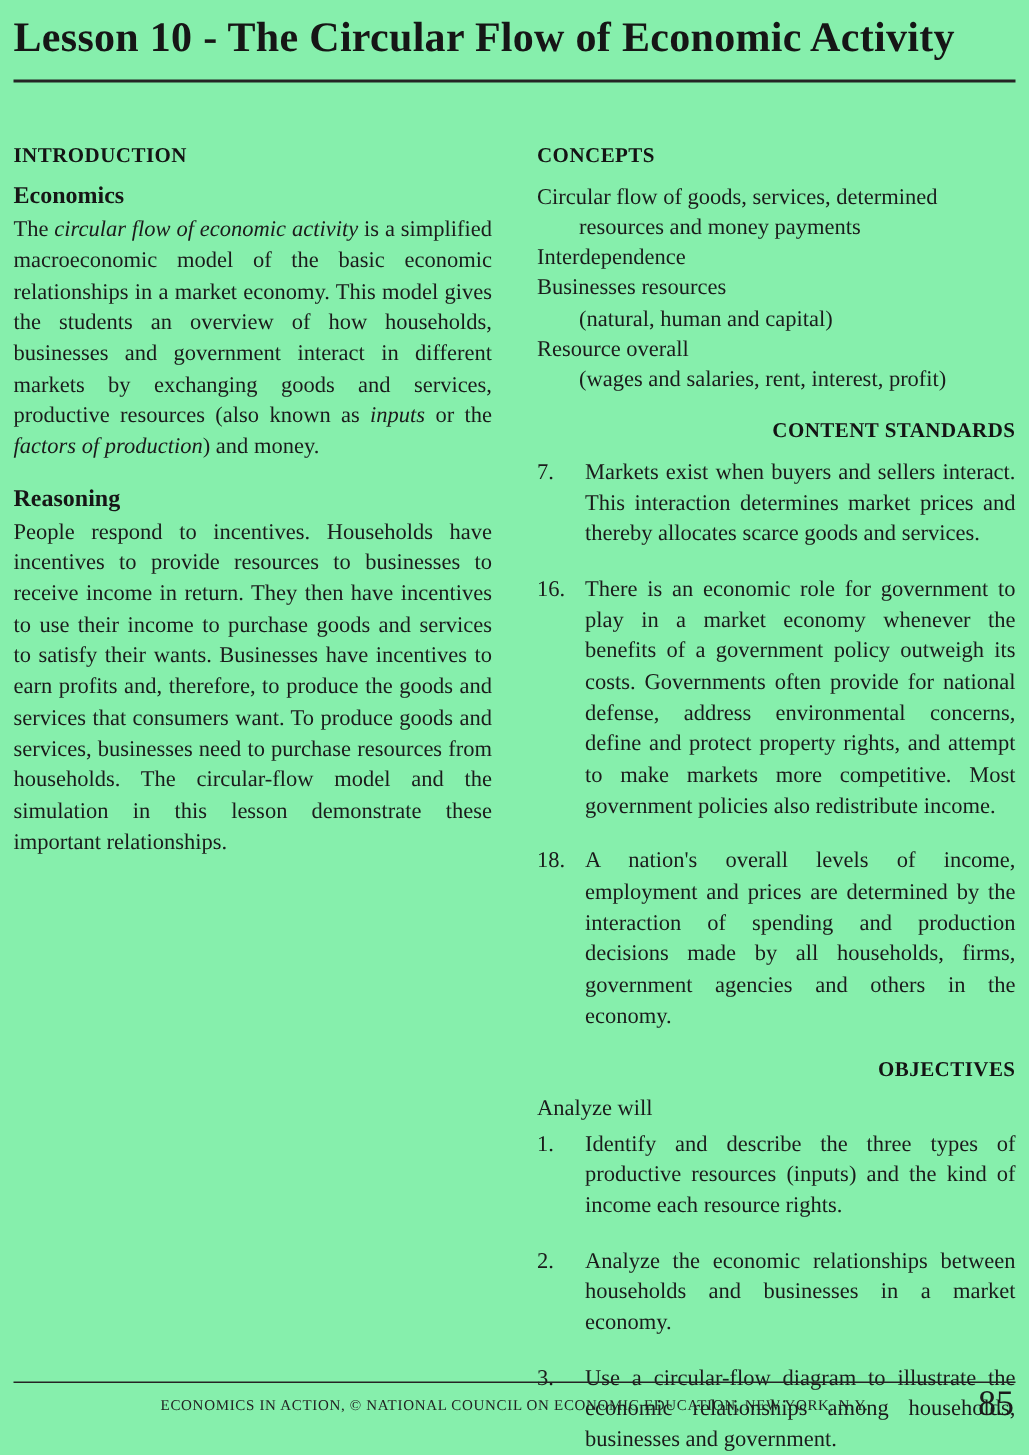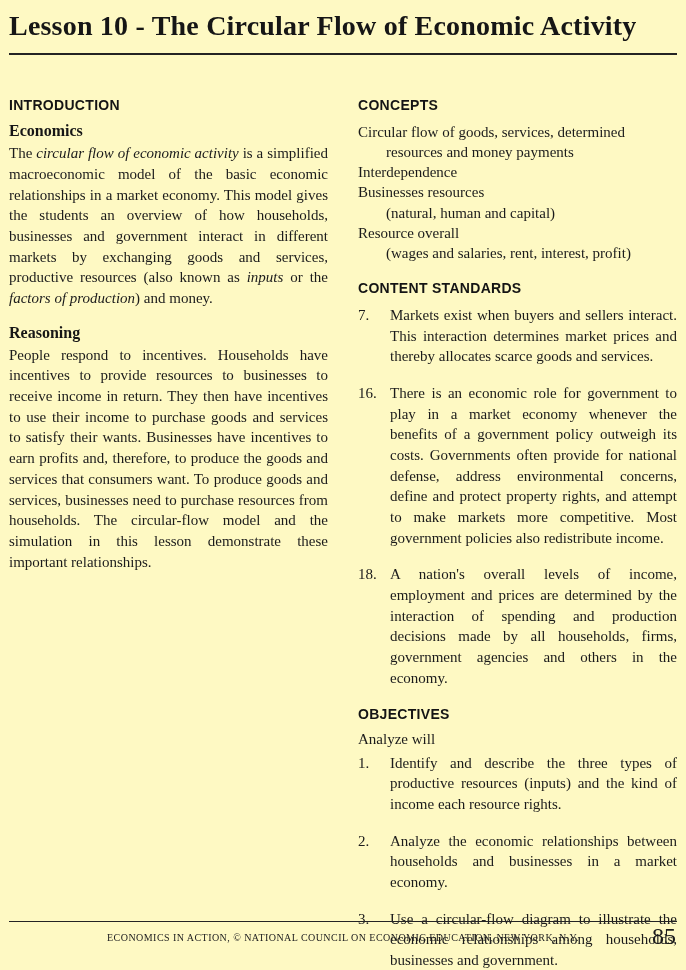--- a/index.html
+++ b/index.html
@@ -1,31 +1,31 @@
 <!DOCTYPE html>
 <html lang="en"><head>
 <meta charset="utf-8">
 <style>
   * { margin:0; padding:0; box-sizing:border-box; }
   html, body { background:#ffffff; }
   .page {
-    width:686px; height:970px; background:#fef9c3; position:relative;
+    width:686px; height:970px; background:#86efac; position:relative;
     padding:8px 9px 0 9px; color:#1b1b1b; overflow:hidden;
     font-family:"Liberation Serif", serif;
     outline:1px solid #e2e2e2;
   }
   .page-header { padding-top:2px; }
   .title { font-size:28px; font-weight:bold; letter-spacing:0.2px; line-height:1.15; color:#161616; }
   .title-rule { border-bottom:2px solid #242424; margin-top:11px; }
   .columns { display:grid; grid-template-columns:1fr 1fr; column-gap:30px; margin-top:42px; }
   .kicker {
-    font-family:Liberation Sans, sans-serif; font-size:14px; font-weight:bold;
+    font-family:Liberation Serif, serif; font-size:14px; font-weight:bold;
     letter-spacing:0.3px; color:#141414; margin-bottom:9px;
   }
-  .mt { margin-top:17px; }
+  .mt { margin-top:17px;text-align:right; }
   .subhead { font-size:16px; font-weight:bold; margin-bottom:3px; color:#161616; }
   .body { font-size:15px; line-height:1.38; text-align:justify; hyphens:auto; margin-bottom:15px; }
   .concepts { list-style:none; font-size:15px; line-height:1.34; margin-bottom:15px; }
   .concept { padding-left:28px; text-indent:-28px; }
   .concept.sub { text-indent:0; }
   .numlist { list-style:none; }
   .numitem { display:flex; font-size:15px; line-height:1.38; margin-bottom:16px; }
   .num { width:32px; flex:none; }
   .numtext { flex:1; text-align:justify; hyphens:auto; }
   .lead { font-size:15px; margin-bottom:5px; }

